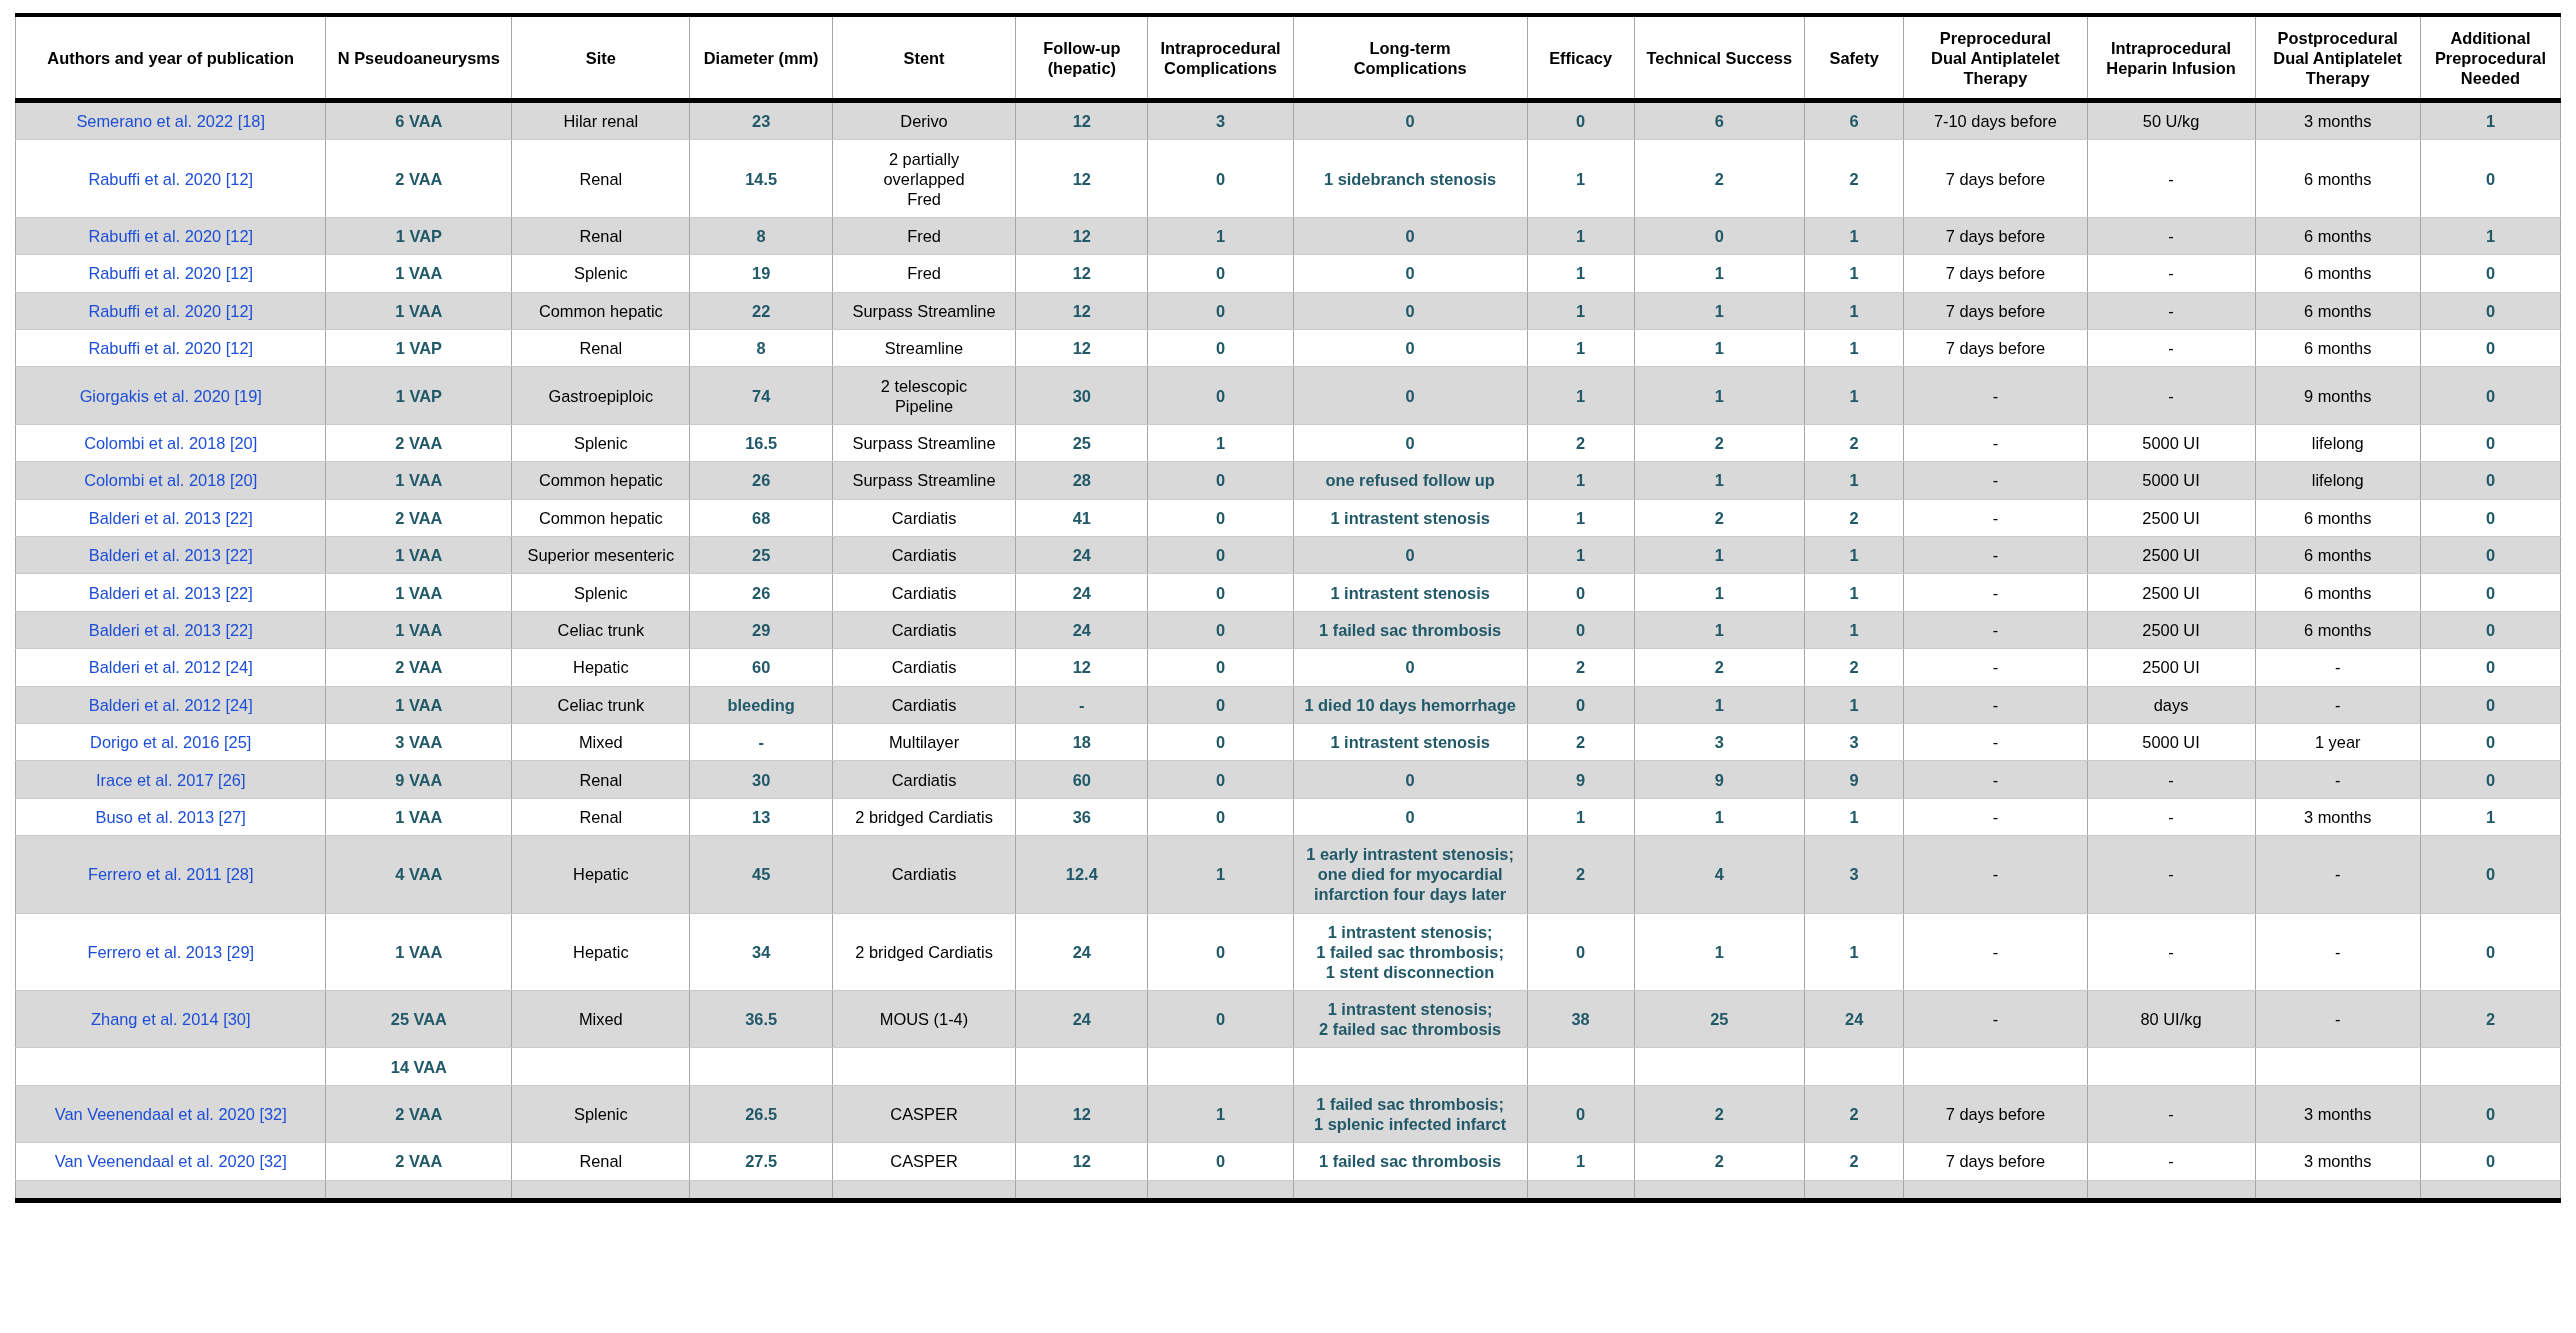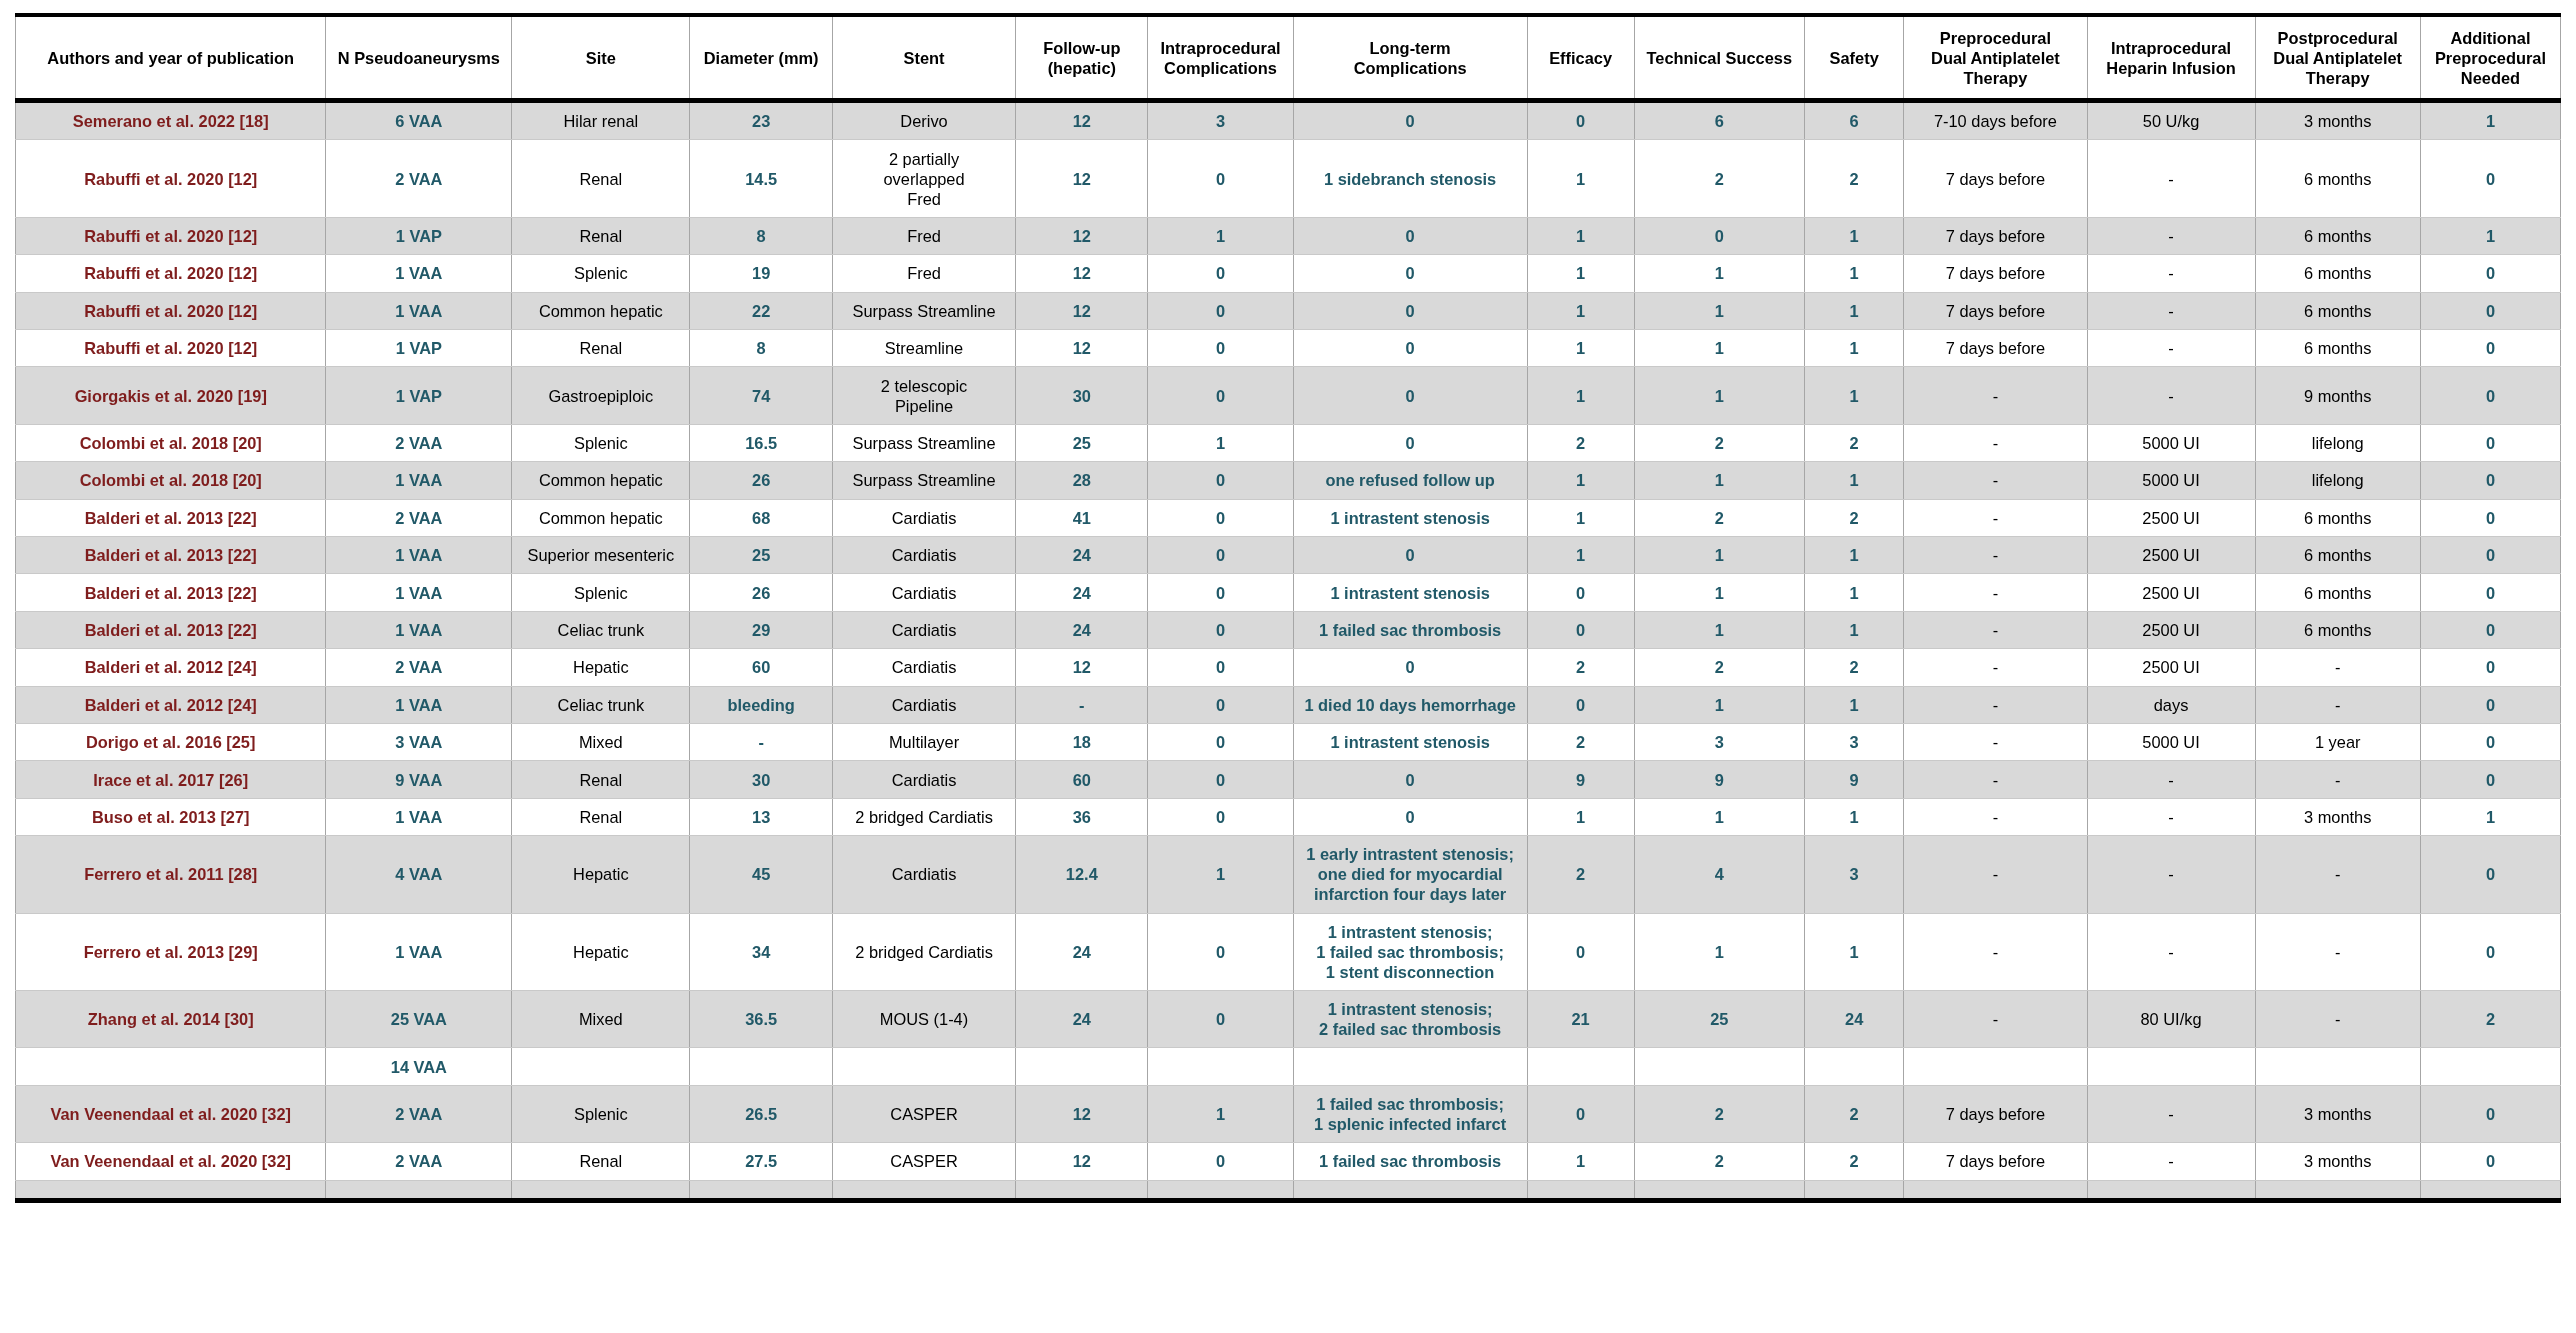--- a/index.html
+++ b/index.html
@@ -62,21 +62,21 @@
     line-height: 1.22;
     padding: 8.2px 3.5px;
     height: 20px;
     border-top: 0.6px solid #c9c9c9;
     border-bottom: 0.6px solid #c9c9c9;
   }
 
   tbody tr:nth-child(odd) { background: var(--stripe, #d9d9d9); }
   tbody tr:nth-child(even) { background: #ffffff; }
 
-  td.author { font-weight: bold; color: #7f1d1d; }
+  td.author { font-weight: normal; color: #1d4ed8; }
   td.accent { font-weight: bold; color: var(--accent, #215968); }
 </style>
 </head>
 <body>
 
 <div class="page">
   <table>
     <colgroup>
         <col class="c0">
         <col class="c1">
@@ -474,21 +474,21 @@
         <tr>
           <td class="author">Zhang et al. 2014 [30]</td>
           <td class="accent">25 VAA</td>
           <td>Mixed</td>
           <td class="accent">36.5</td>
           <td>MOUS (1-4)</td>
           <td class="accent">24</td>
           <td class="accent">0</td>
           <td class="accent">1 intrastent stenosis;
 2 failed sac thrombosis</td>
-          <td class="accent">21</td>
+          <td class="accent">38</td>
           <td class="accent">25</td>
           <td class="accent">24</td>
           <td>-</td>
           <td>80 UI/kg</td>
           <td>-</td>
           <td class="accent">2</td>
         </tr>
         <tr>
           <td class="author"></td>
           <td class="accent">14 VAA</td>

